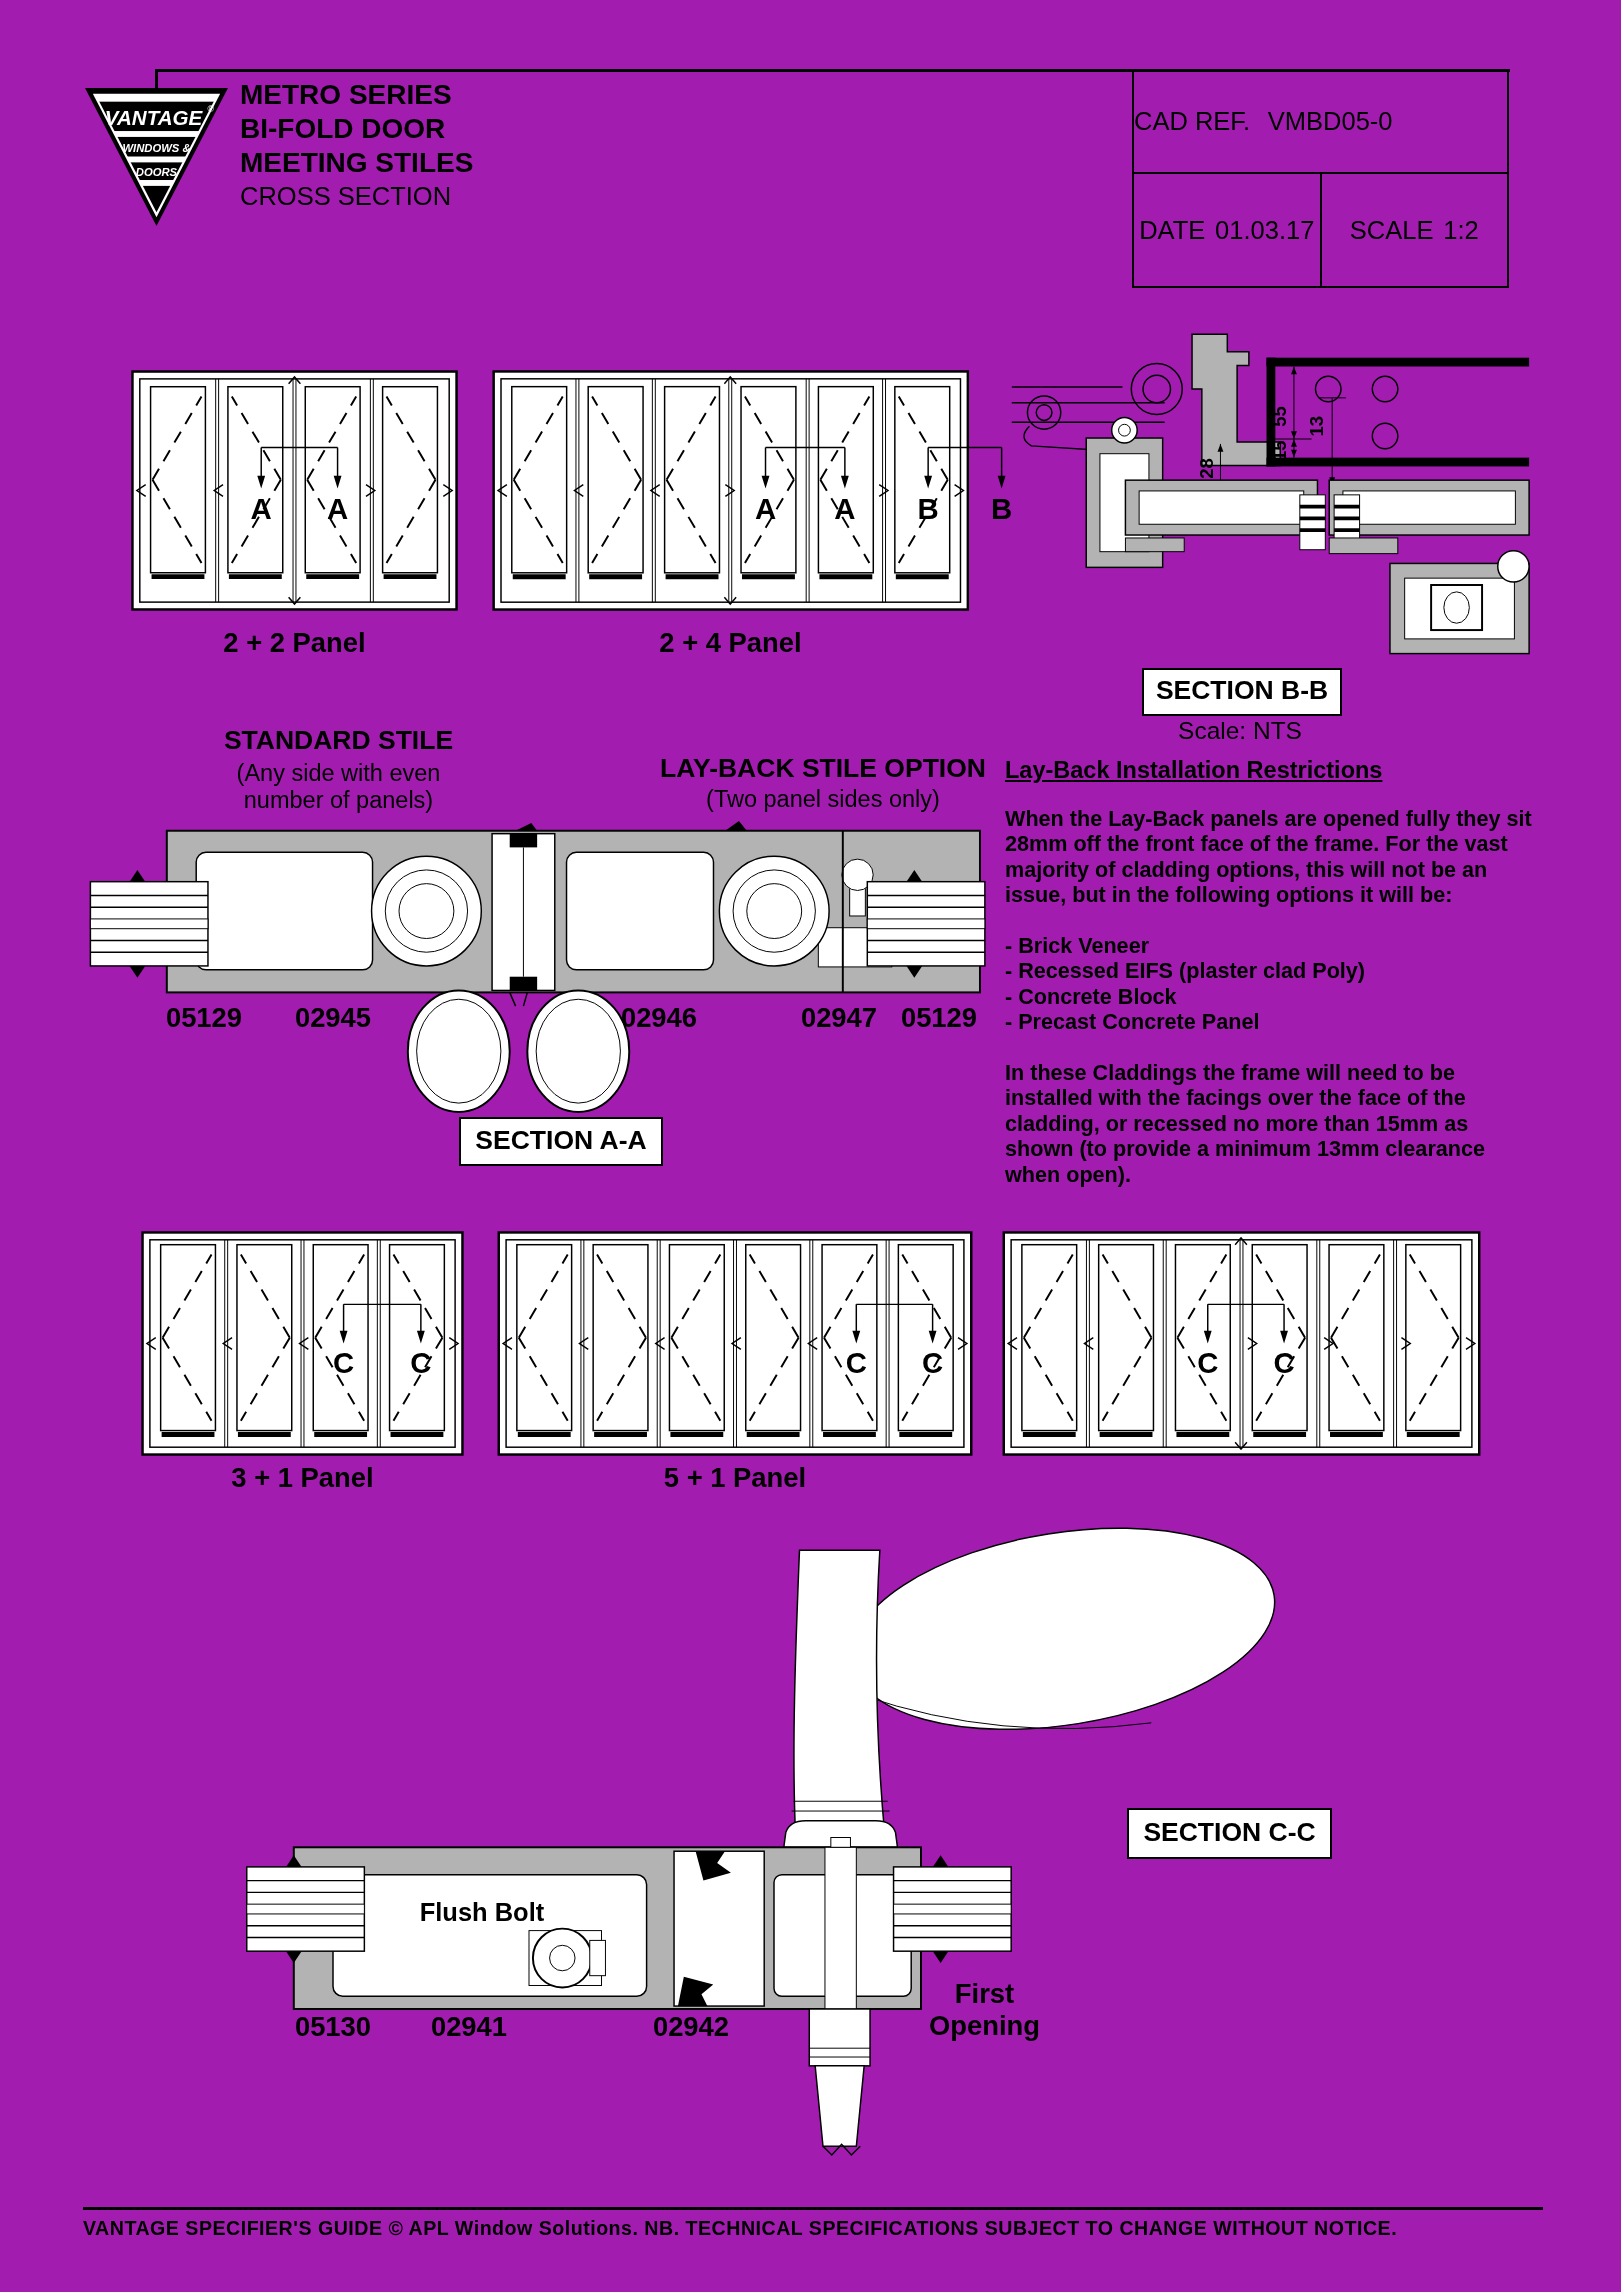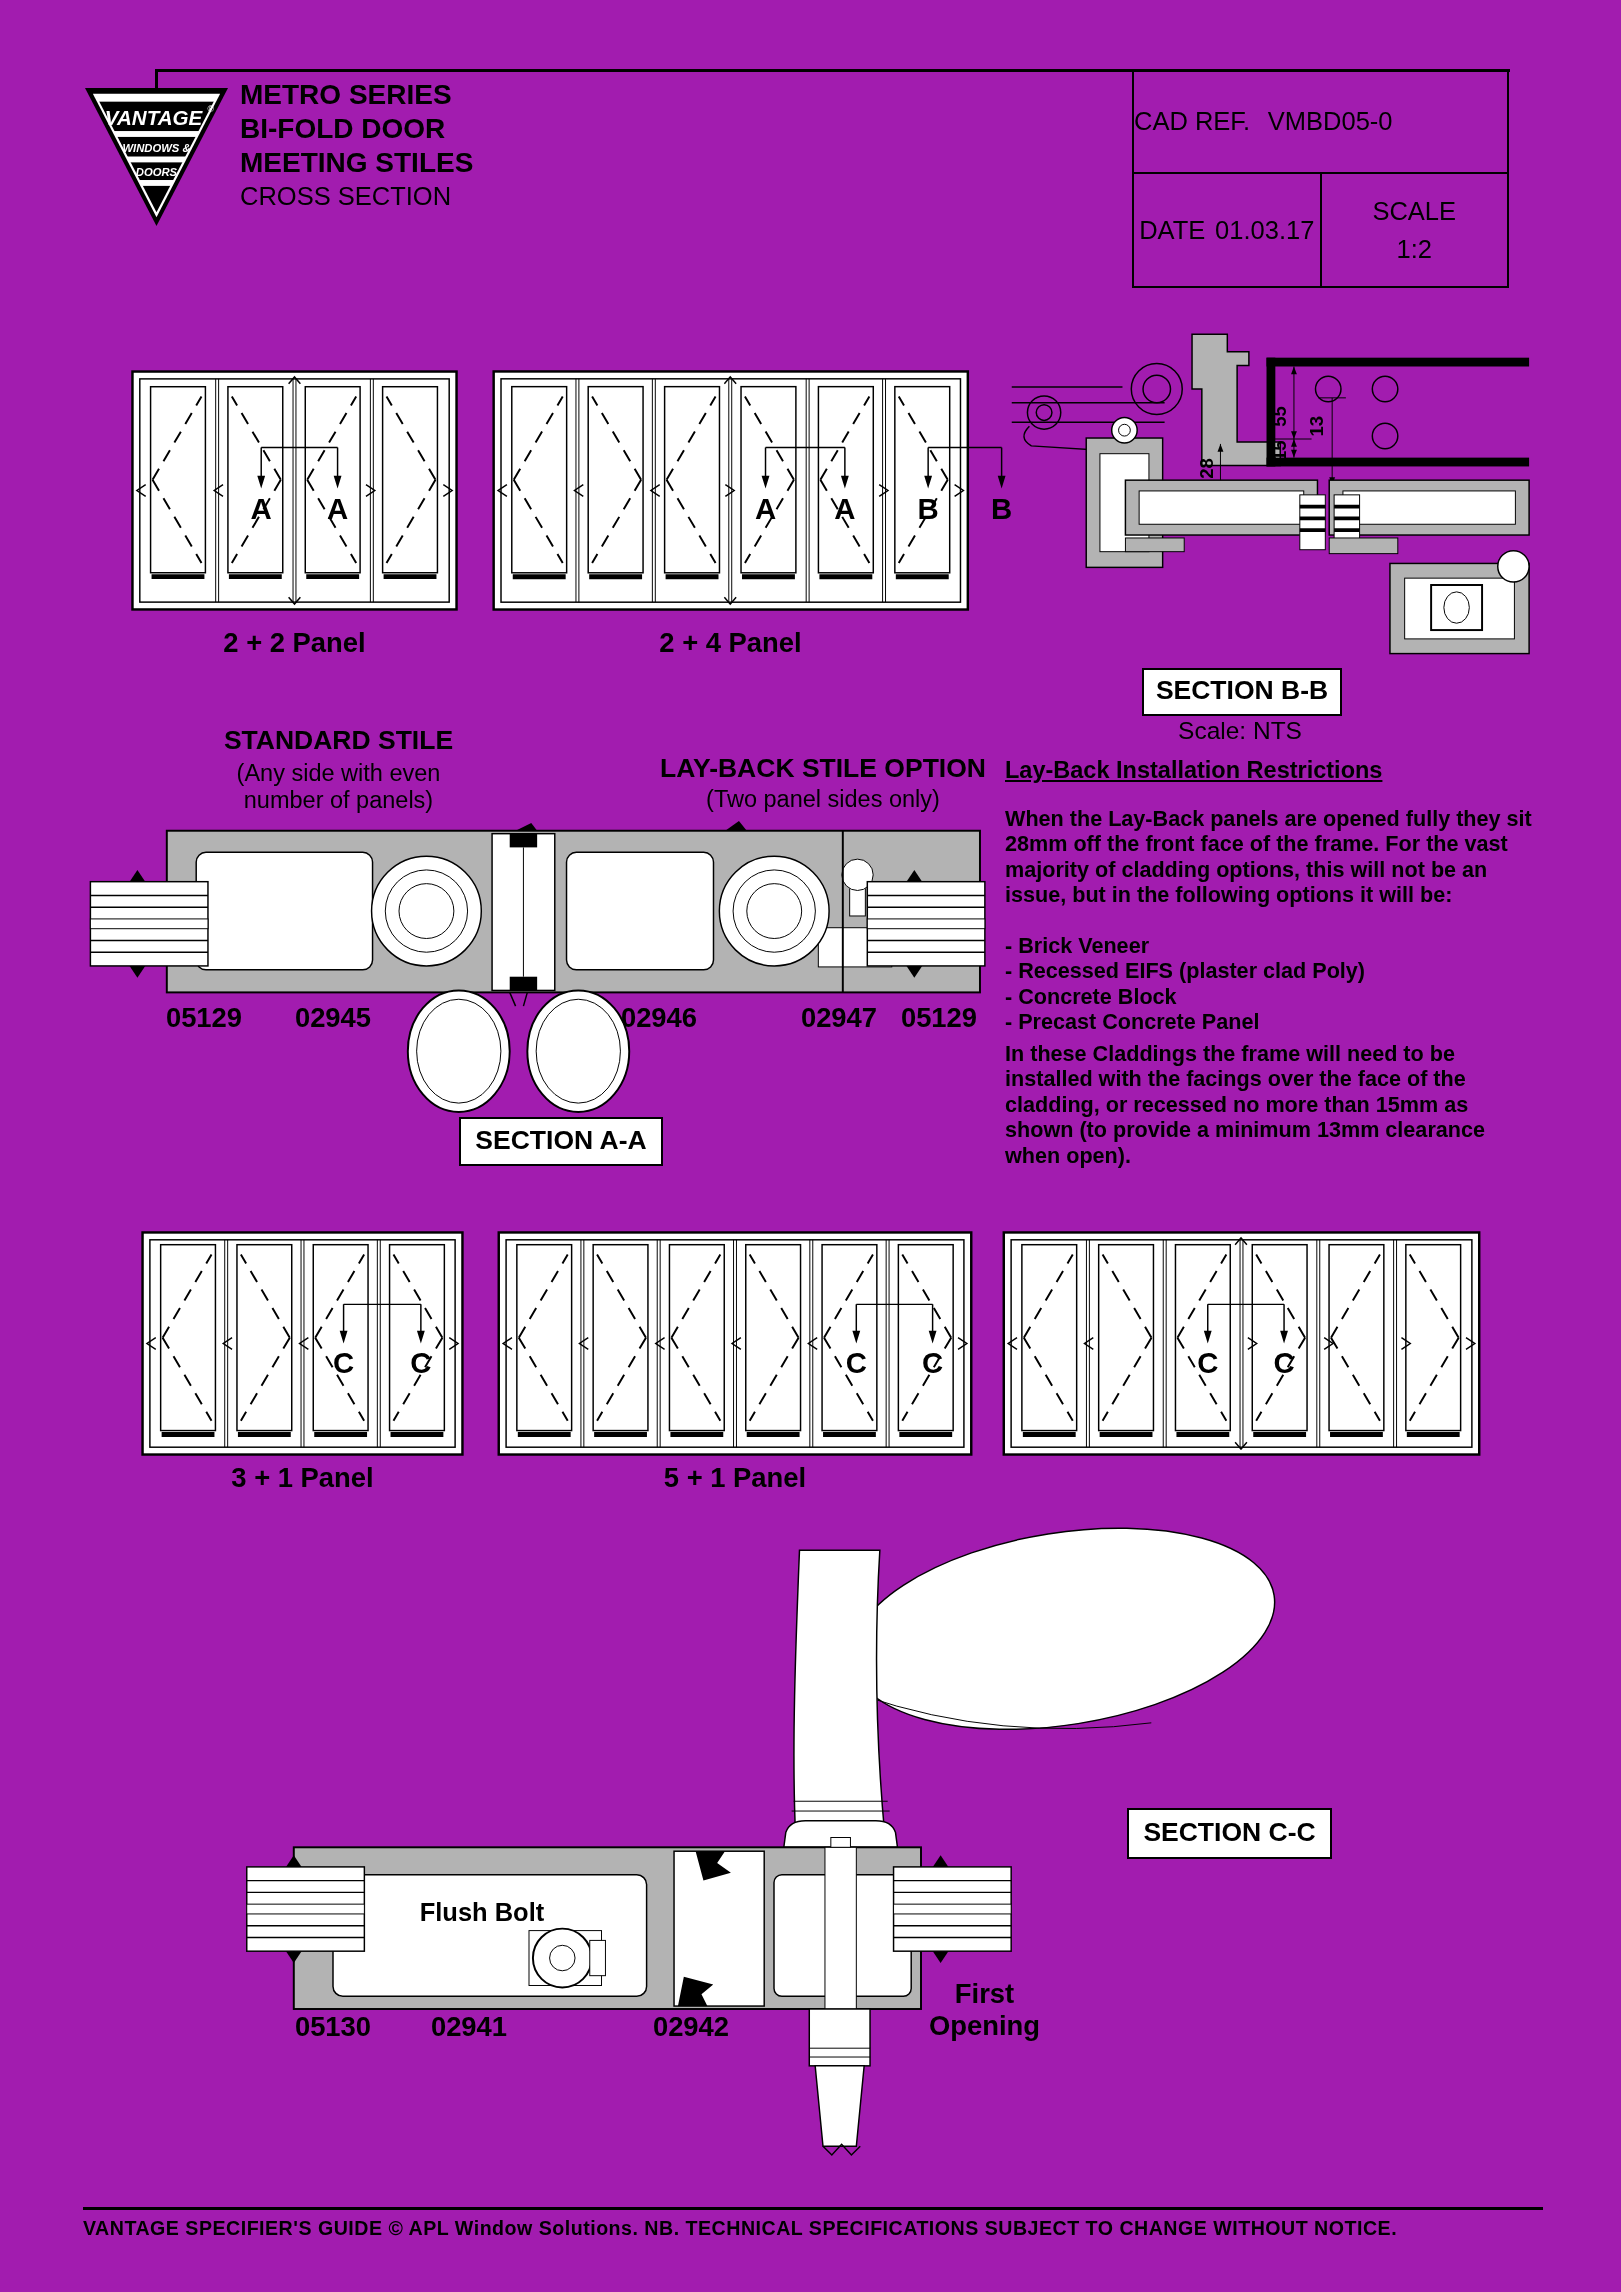--- a/index.html
+++ b/index.html
@@ -78,21 +78,21 @@
   <div class="abs" style="left:1132px;top:69px;width:377px;height:219px;border:2.9px solid #000;box-sizing:border-box">
     <div class="refcell" style="height:103px;border-bottom:2.9px solid #000;box-sizing:border-box;gap:17.6px">
       <span>CAD REF.</span>
       <span>VMBD05-0</span>
     </div>
     <div style="display:flex;height:113px">
       <div style="flex:1;border-right:2.9px solid #000;display:flex;flex-direction:row;align-items:center;justify-content:center;gap:9.8px;font-size:25.5px">
         <div>DATE</div>
         <div>01.03.17</div>
       </div>
-      <div style="flex:1;display:flex;flex-direction:column;align-items:center;justify-content:center;gap:9.8px;font-size:25.5px">
+      <div style="flex:1;display:flex;flex-direction:row;align-items:center;justify-content:center;gap:9.8px;font-size:25.5px">
         <div>SCALE</div>
         <div>1:2</div>
       </div>
     </div>
   </div>
 
   <svg class="abs" style="left:131px;top:370px" width="327" height="241" viewBox="0 0 334 246">
     <rect x="1.5" y="1.5" width="331" height="243" fill="#fff" stroke="#000" stroke-width="2.5"></rect>
     <rect x="9" y="9" width="316" height="228" fill="none" stroke="#000" stroke-width="1.5"></rect>
     <g class="hair">
@@ -275,21 +275,21 @@
 
   <div class="abs" style="left:1005px;top:757px;width:534px">
     <div style="font-size:23.5px;font-weight:bold;text-decoration:underline">Lay-Back Installation Restrictions</div>
     <div class="restr" style="margin-top:21.6px">When the Lay-Back panels are opened fully they sit 28mm off the front face of the frame. For the vast majority of cladding options, this will not be an issue, but in the following options it will be:</div>
     <div style="margin-top:25px">
       <div class="restr">- Brick Veneer</div>
       <div class="restr">- Recessed EIFS (plaster clad Poly)</div>
       <div class="restr">- Concrete Block</div>
       <div class="restr">- Precast Concrete Panel</div>
     </div>
-    <div class="restr" style="margin-top:6px">In these Claddings the frame will need to be installed with the facings over the face of the cladding, or recessed no more than 15mm as shown (to provide a minimum 13mm clearance when open).</div>
+    <div class="restr" style="margin-top:25px">In these Claddings the frame will need to be installed with the facings over the face of the cladding, or recessed no more than 15mm as shown (to provide a minimum 13mm clearance when open).</div>
   </div>
 
   <svg class="abs" style="left:141px;top:1231px" width="323" height="225" viewBox="0 0 330 230">
     <rect x="1.5" y="1.5" width="327" height="227" fill="#fff" stroke="#000" stroke-width="2.5"></rect>
     <rect x="9" y="9" width="312" height="212" fill="none" stroke="#000" stroke-width="1.5"></rect>
     <g class="hair">
       <line x1="85.5" y1="9" x2="85.5" y2="221"></line>
         <line x1="88.5" y1="9" x2="88.5" y2="221"></line>
       <line x1="163.5" y1="9" x2="163.5" y2="221"></line>
         <line x1="166.5" y1="9" x2="166.5" y2="221"></line>

